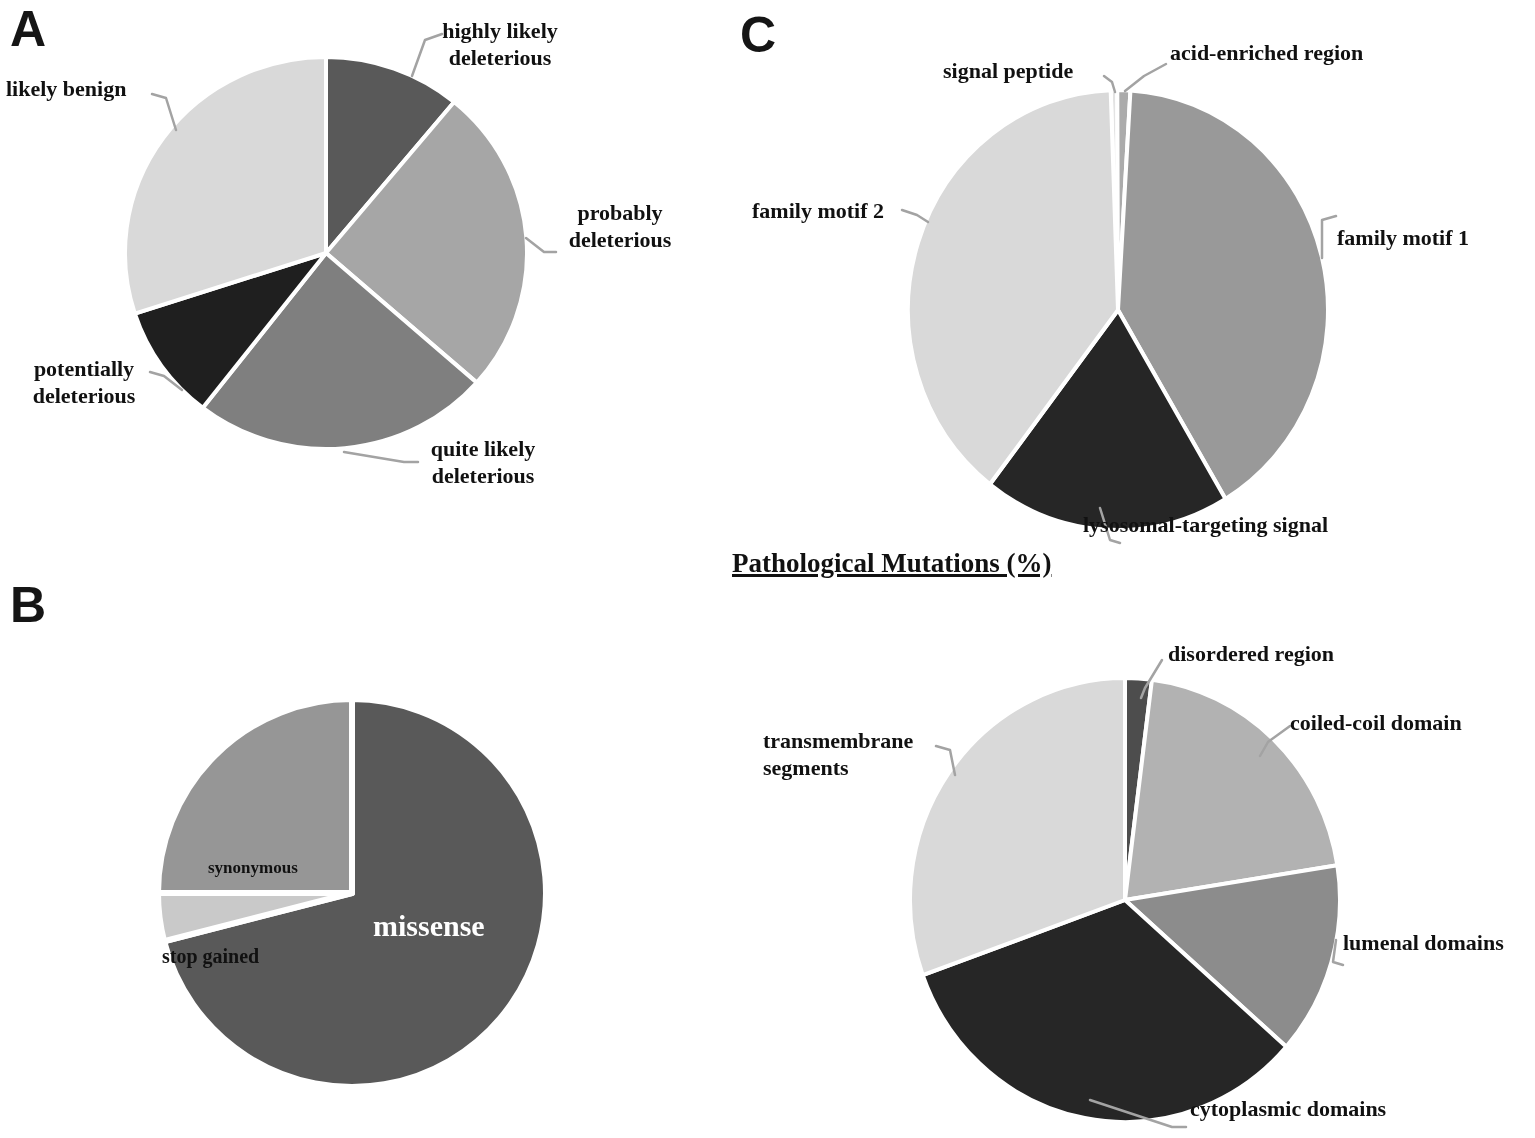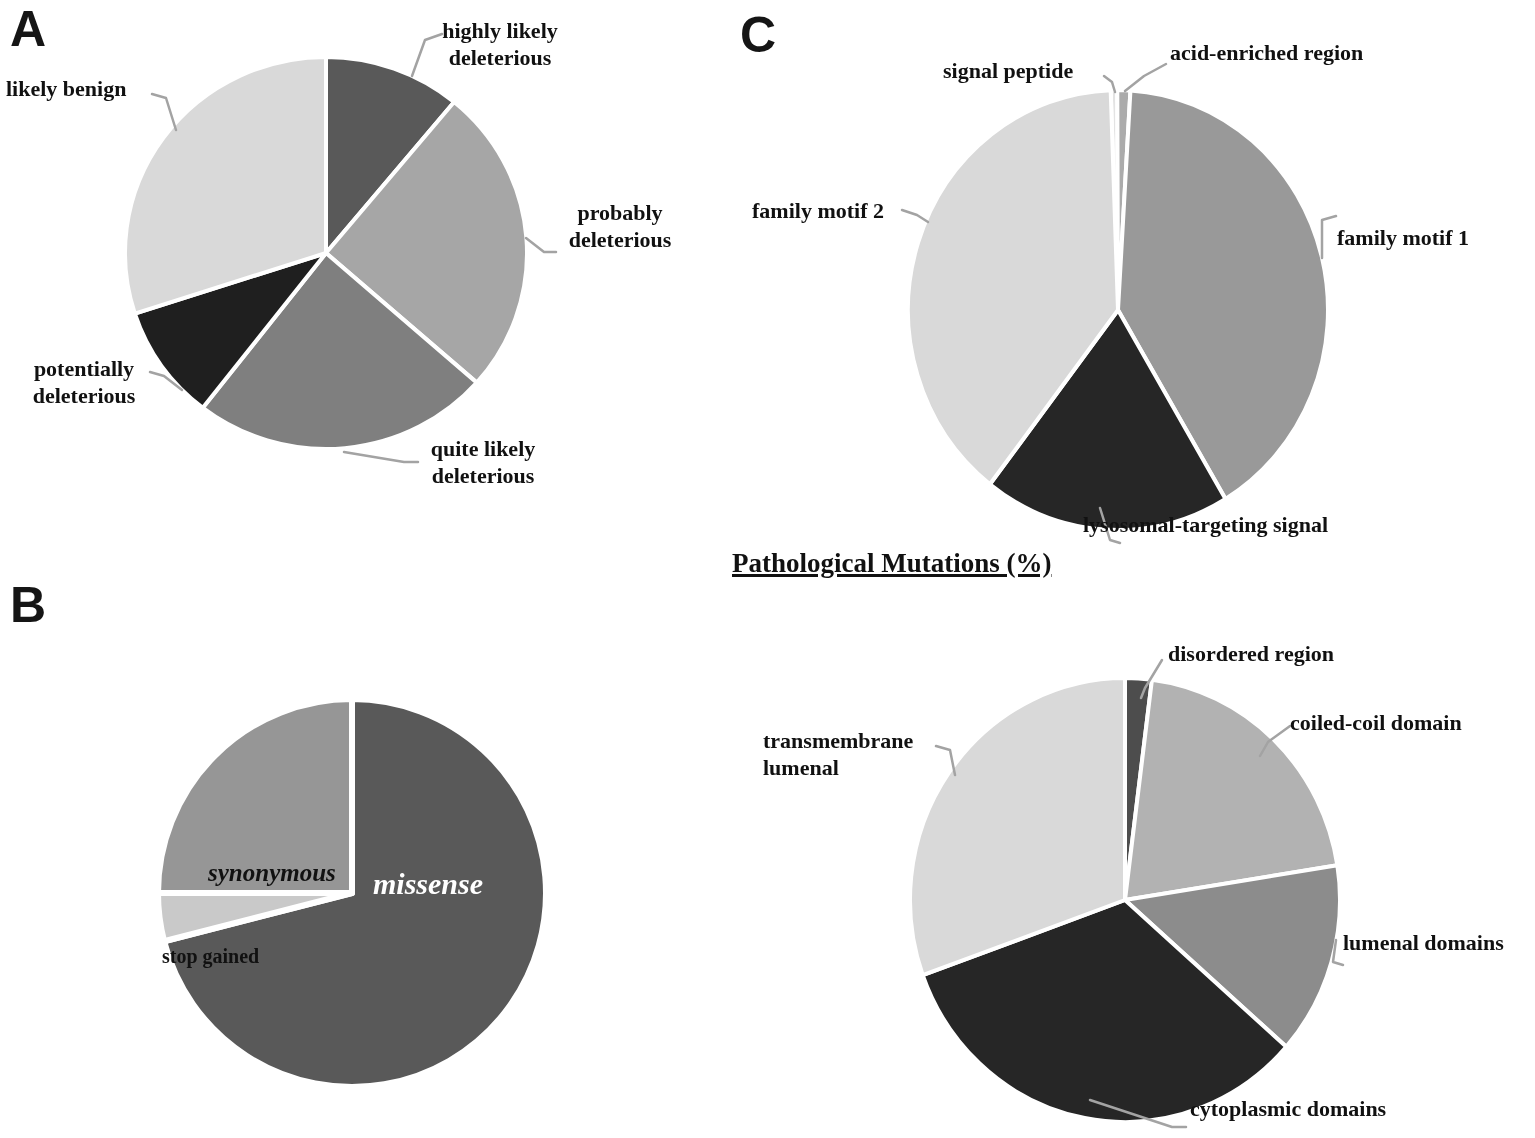--- a/index.html
+++ b/index.html
@@ -10,21 +10,21 @@
   svg.pie{position:absolute;}
   svg.overlay{position:absolute;left:0;top:0;pointer-events:none;}
   .slice-label{position:absolute;font-weight:bold;font-size:22px;line-height:1.22;
                white-space:nowrap;color:#111;}
   .wrap{white-space:normal;}
   .center{text-align:center;}
   .leader{fill:none;stroke:#a3a3a3;stroke-width:2.5;stroke-linecap:round;stroke-linejoin:round;}
   .section-title{position:absolute;font-weight:bold;font-size:27px;
                  text-decoration:underline;text-decoration-thickness:2.5px;white-space:nowrap;color:#111;}
   .lbl-missense{font-size:30px;}
-  .lbl-synonymous{font-size:25px;font-style:italic;}
+  .lbl-synonymous{font-size:17px;}
   .lbl-stopgained{font-size:20px;}
 </style>
 </head>
 <body>
 
 <div id="figure">
 
   <div class="panel-letter" style="left:10px;top:4px;">A</div>
   <div class="panel-letter" style="left:10px;top:580px;">B</div>
   <div class="panel-letter" style="left:740px;top:10px;">C</div>
@@ -78,29 +78,29 @@
   </svg>
 
   <div class="slice-label wrap center" style="left:420px;top:18px;width:160px;">highly likely deleterious</div>
   <div class="slice-label" style="left:6px;top:76px;">likely benign</div>
   <div class="slice-label wrap center" style="left:550px;top:200px;width:140px;text-align:center;">probably deleterious</div>
   <div class="slice-label wrap center" style="left:14px;top:356px;width:140px;">potentially deleterious</div>
   <div class="slice-label wrap center" style="left:408px;top:436px;width:150px;">quite likely deleterious</div>
 
   <div class="slice-label lbl-synonymous" style="left: 208px; top: 858px; color: rgb(17, 17, 17);">synonymous</div>
   <div class="slice-label lbl-stopgained" style="left: 162px; top: 903px; color: rgb(17, 17, 17); margin-top: 41px;">stop gained</div>
-  <div class="slice-label lbl-missense" style="left: 373px; top: 866px; color: rgb(255, 255, 255); font-style: italic;">missense</div>
+  <div class="slice-label lbl-missense" style="left: 373px; top: 908px; color: rgb(255, 255, 255);">missense</div>
 
   <div class="slice-label" style="left:943px;top:58px;">signal peptide</div>
   <div class="slice-label" style="left:1170px;top:40px;">acid-enriched region</div>
   <div class="slice-label" style="left:1337px;top:198px;margin-top:27px;">family motif 1</div>
   <div class="slice-label" style="left:752px;top:198px;">family motif 2</div>
   <div class="slice-label" style="left:1071px;top:512px;margin-left:12px;">lysosomal-targeting signal</div>
 
   <div class="section-title" style="left:732px;top:548px;">Pathological Mutations (%)</div>
 
   <div class="slice-label" style="left:1168px;top:641px;text-align:right;">disordered region</div>
   <div class="slice-label" style="left:1290px;top:710px;">coiled-coil domain</div>
-  <div class="slice-label wrap" style="left:763px;top:728px;width:200px;">transmembrane lumenal</div>
+  <div class="slice-label wrap" style="left:763px;top:728px;width:200px;">transmembrane segments</div>
   <div class="slice-label" style="left:1343px;top:930px;">lumenal domains</div>
   <div class="slice-label" style="left:1190px;top:1096px;">cytoplasmic domains</div>
 
 </div>
 
 </body></html>

